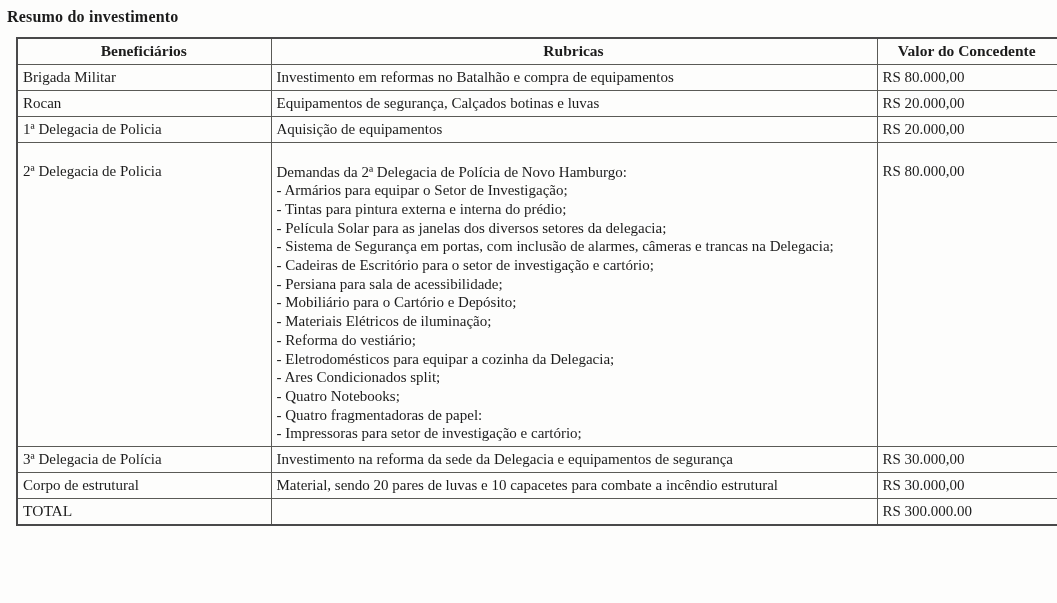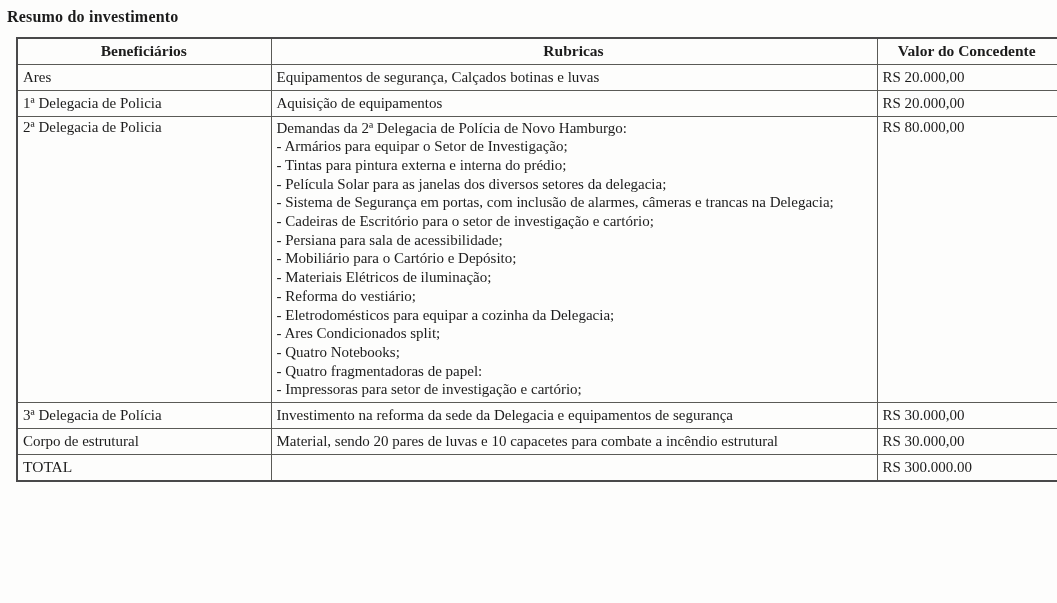--- a/index.html
+++ b/index.html
@@ -33,21 +33,21 @@
     overflow: hidden;
   }
   table.summary { border: 2px solid #49494a; }
   table.summary th {
     font-weight: bold;
     text-align: center;
     height: 26px;
     font-size: 15.5px;
   }
   table.summary td { height: 26px; }
-  tr.big-row td { vertical-align: top; padding-top: 2px; }
+  tr.big-row td { vertical-align: top; padding-top: 20px; }
   .rubric-lines div { line-height: 18.7px; }
   .rubric-lines .justify { text-align: justify; }
   td.bold { font-weight: normal; font-size: 15.5px; }
   
   table.summary tr { background: transparent; }
 </style>
 </head>
 <body>
 
 <div class="doc-title">Resumo do investimento</div>
@@ -60,21 +60,26 @@
   </colgroup>
   <thead>
     <tr>
       <th>Beneficiários</th>
       <th>Rubricas</th>
       <th>Valor do Concedente</th>
     </tr>
   </thead>
   <tbody>
     <tr>
-      <td>Ares</td>
+      <td>Brigada Militar</td>
+      <td>Investimento em reformas no Batalhão e compra de equipamentos</td>
+      <td>RS 80.000,00</td>
+    </tr>
+    <tr>
+      <td>Rocan</td>
       <td>Equipamentos de segurança, Calçados botinas e luvas</td>
       <td>RS 20.000,00</td>
     </tr>
     <tr>
       <td>1ª Delegacia de Policia</td>
       <td>Aquisição de equipamentos</td>
       <td>RS 20.000,00</td>
     </tr>
     <tr class="big-row">
       <td>2ª Delegacia de Policia</td>

